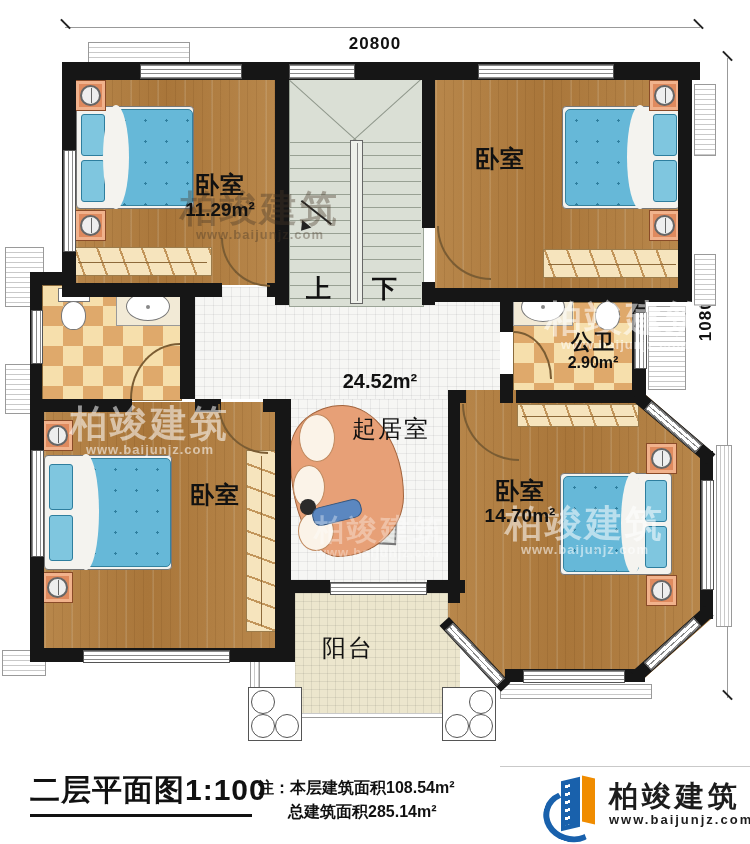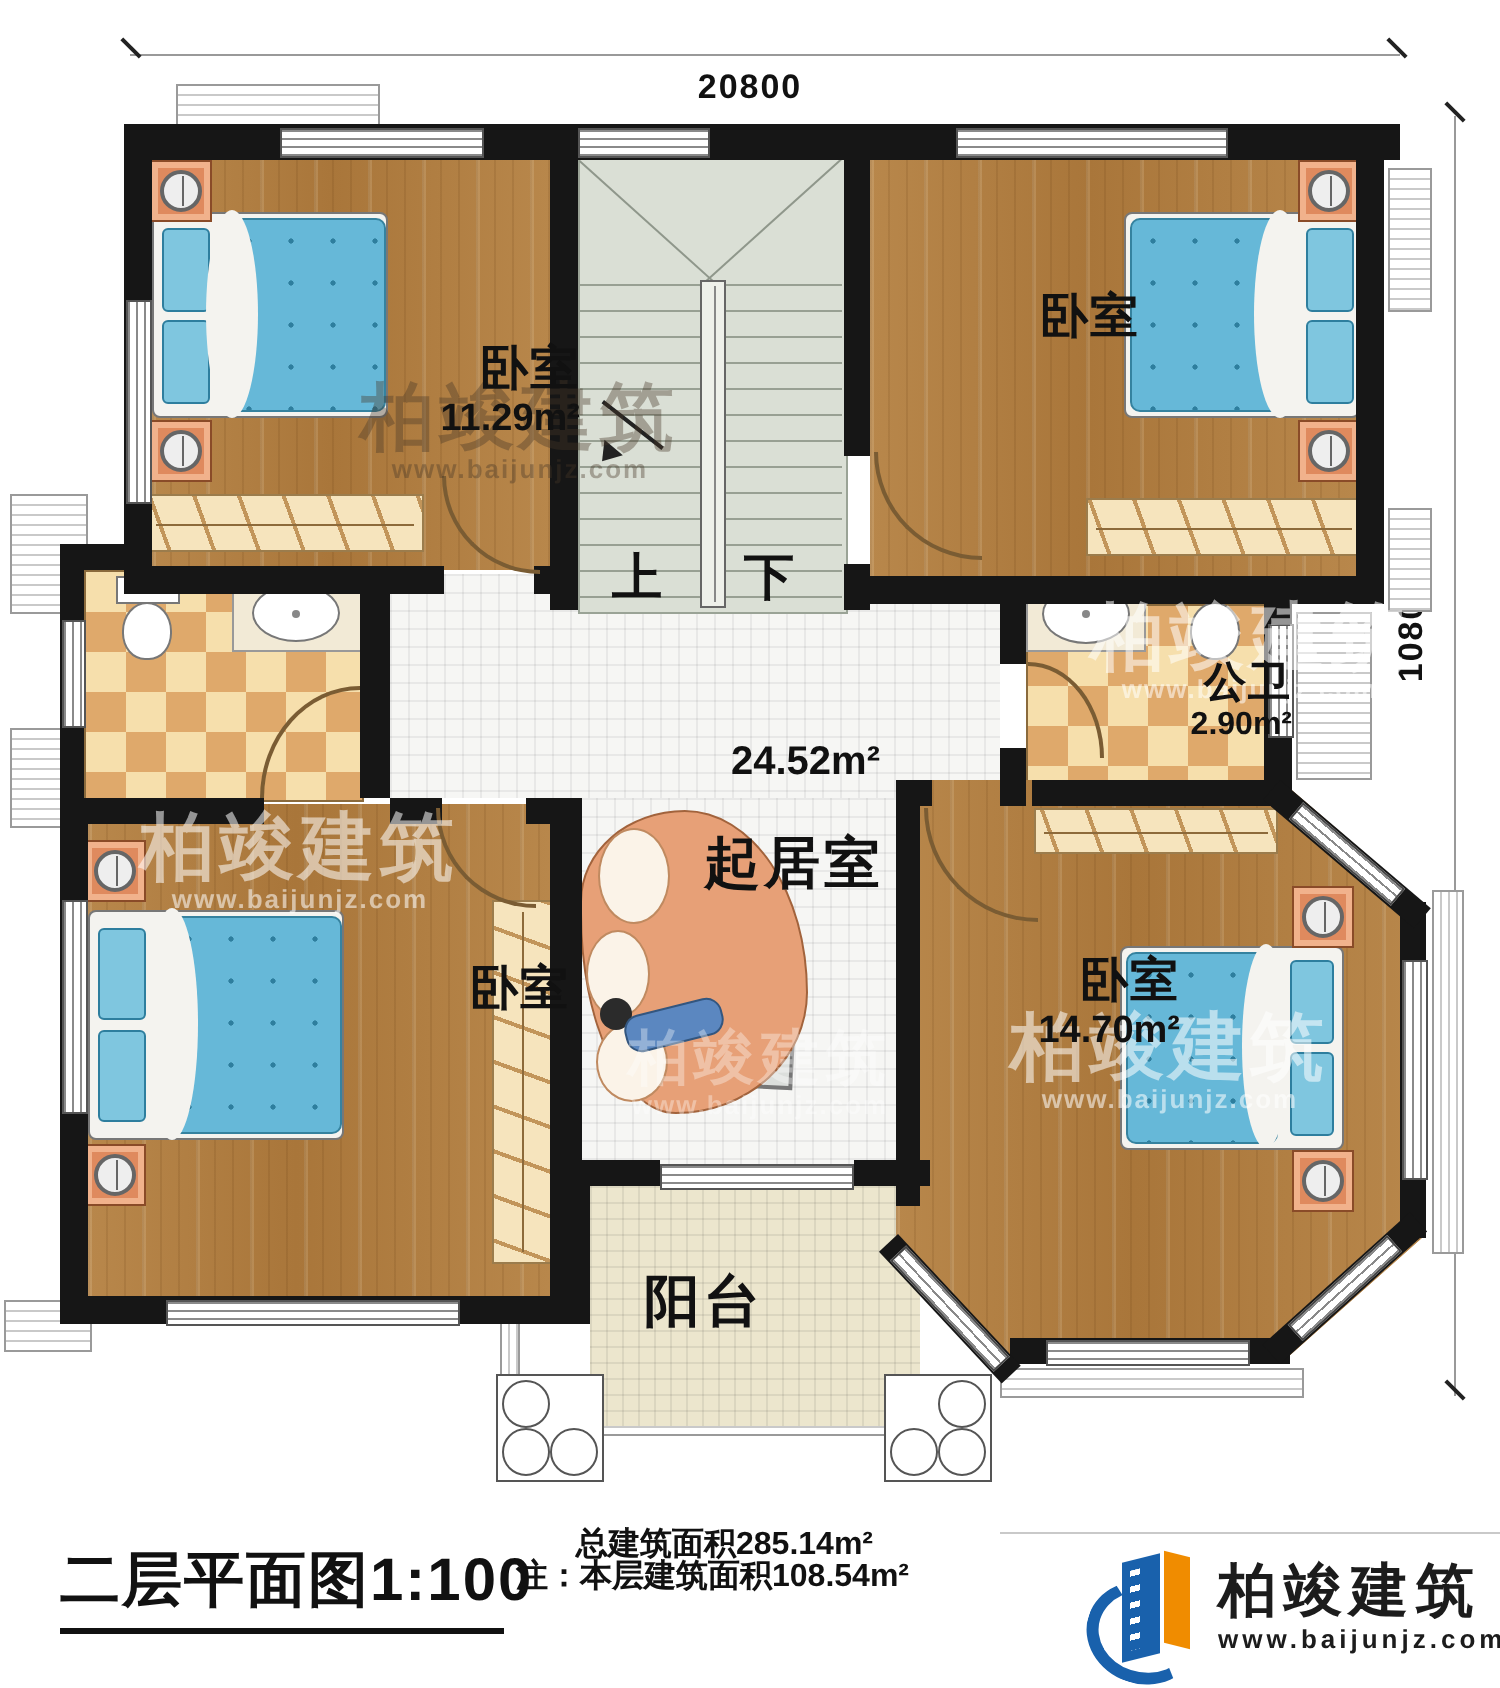--- a/index.html
+++ b/index.html
@@ -61,26 +61,26 @@
   .colc{position:absolute;width:22px;height:22px;background:#fff;border:1px solid #555;border-radius:50%;}
   .sofa{position:absolute;z-index:24;}
   .sofa-main{position:absolute;left:0;top:0;width:112px;height:150px;background:#e7a077;border:1px solid #a2633c;
     border-radius:46% 54% 58% 42%/30% 60% 40% 66%;}
   .cushion{position:absolute;background:#fbf3e8;border:1px solid #c08a60;border-radius:50%;}
   .head{position:absolute;width:16px;height:16px;background:#2b2b2b;border-radius:50%;}
   .body{position:absolute;width:48px;height:17px;background:#5b87c0;border:1px solid #33567f;border-radius:8px;transform:rotate(-14deg);}
   .ctable{position:absolute;width:42px;height:68px;background:#dcdfdc;border:2px solid #777;transform:rotate(3deg);z-index:23;}
   .dot{position:absolute;border-radius:50%;}
   
-  .rlabel{position:absolute;text-align:right;z-index:60;font-weight:bold;line-height:1.12;}
+  .rlabel{position:absolute;text-align:center;z-index:60;font-weight:bold;line-height:1.12;}
   .rname{font-size:24px;letter-spacing:1px;}
   .rarea{font-size:19px;}
   .rlabel.small .rname{font-size:21px;}
   .rlabel.small .rarea{font-size:16px;}
-  .biglab{position:absolute;z-index:60;font-weight:bold;font-size:28px;letter-spacing:2px;}
+  .biglab{position:absolute;z-index:60;font-weight:normal;font-size:24px;letter-spacing:2px;}
   .stairlab{position:absolute;z-index:60;font-weight:bold;font-size:25px;}
   
   .wm{position:absolute;text-align:center;z-index:55;pointer-events:none;font-weight:bold;}
   .wm .t1{font-size:37px;letter-spacing:3px;line-height:1;}
   .wm .t2{font-size:13px;letter-spacing:1px;}
   .wm.dark{color:rgba(70,55,40,.38);}
   .wm.light{color:rgba(255,255,255,.55);}
   .wm.faint{color:rgba(255,255,255,.35);}
   
   .dimline{position:absolute;background:#999;z-index:4;}
@@ -295,21 +295,21 @@
   </div>
   <div class="wm faint" style="left:280px;top:515px;width:200px;">
     <div class="t1" style="font-size:30px;">柏竣建筑</div>
     <div class="t2">www.baijunjz.com</div>
   </div>
 
   <div class="fhr"></div>
   <div class="ftitle"><span>二层平面图</span><span>1:100</span></div>
   <div class="funder"></div>
   <div class="fnote" style="left:258px;top:778px;position:absolute;"><span>注：</span><span>本层建筑面积108.54m²</span></div>
-  <div class="fnote" style="left:288px;top:762px;position:absolute;"><span>总建筑面积285.14m²</span></div>
+  <div class="fnote" style="left:288px;top:802px;position:absolute;"><span>总建筑面积285.14m²</span></div>
   <div class="logo">
     <div class="licon">
       <div class="swoosh"></div>
       <div class="tower1"></div>
       <div class="tower2"></div>
     </div>
     <div class="ltext">
       <div class="lbrand">柏竣建筑</div>
       <div class="lsite">www.baijunjz.com</div>
     </div>

